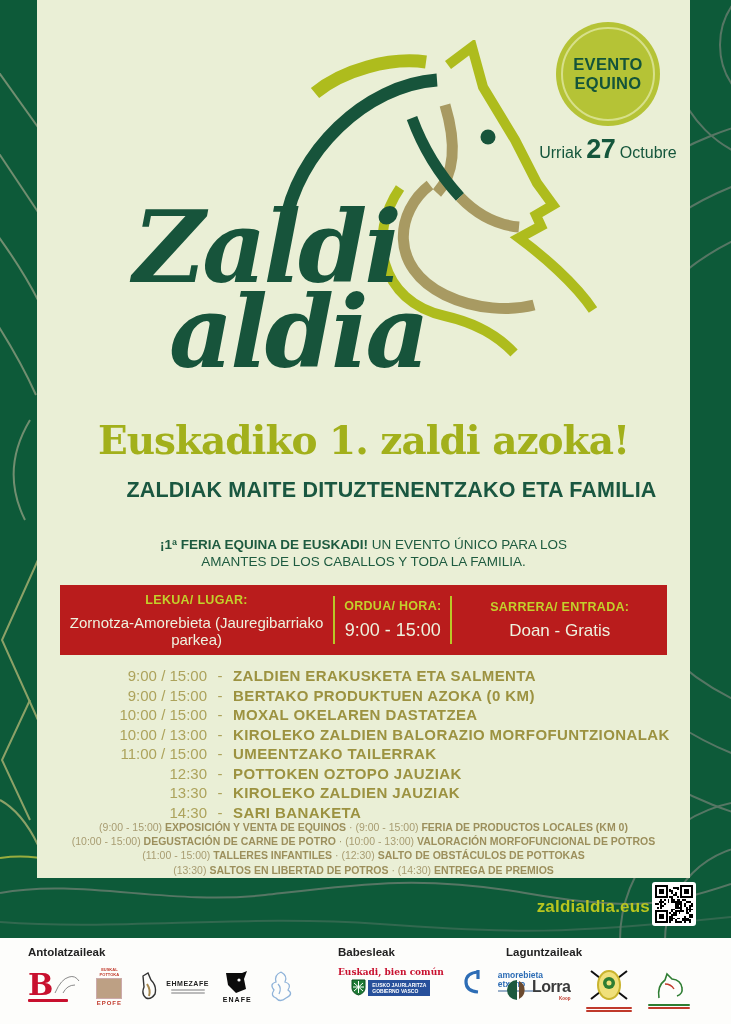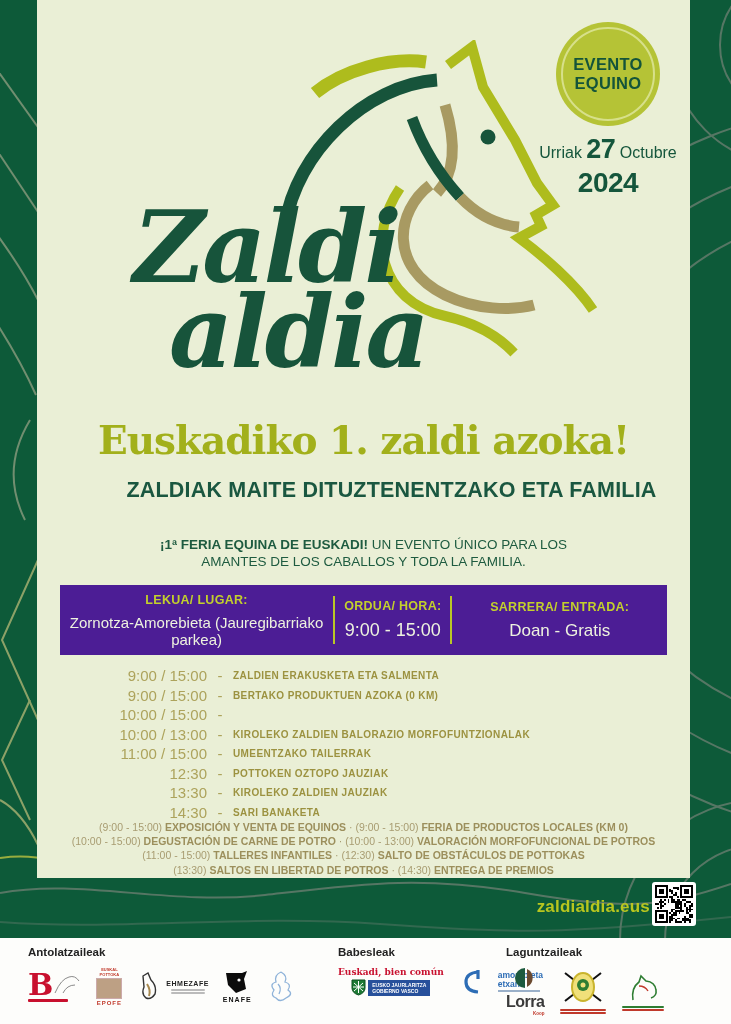--- a/index.html
+++ b/index.html
@@ -52,38 +52,38 @@
     position:absolute;left:0;top:477px;width:653px;text-align:center;
     font-size:21.5px;font-weight:bold;color:#1a5740;line-height:26px;letter-spacing:.2px;padding-left:28px;
   }
   .sub-es{
     position:absolute;left:0;top:536px;width:653px;text-align:center;
     font-size:13.5px;color:#1e5b40;line-height:17px;
   }
   .sub-es b{font-weight:bold;}
   
   .info-bar{
-    position:absolute;left:23px;top:585px;width:607px;height:70px;background:#4c1d95;
+    position:absolute;left:23px;top:585px;width:607px;height:70px;background:#b91c1c;
     display:flex;align-items:stretch;
   }
   .info-col{display:flex;flex-direction:column;align-items:center;justify-content:center;}
   .info-col.c1{width:45%;}
   .info-col.c2{width:19%;}
   .info-col.c3{width:34%;flex:1;}
   .info-sep{width:2px;background:#b9c727;margin:11px 0;}
   .info-label{font-size:12.5px;font-weight:bold;color:#c3d02c;letter-spacing:.3px;}
   .info-value{font-size:15px;color:#eef2df;margin-top:7px;text-align:center;}
   .info-col.c2 .info-value{font-size:18px;}
   .info-col.c3 .info-value{font-size:17px;}
   
   .schedule{position:absolute;left:20px;top:666px;}
   .sched-row{display:grid;grid-template-columns:150px 26px auto;line-height:19.5px;}
   .sched-time{font-size:15px;color:#ada35c;text-align:right;}
   .sched-dash{font-size:15px;color:#ada35c;text-align:center;}
-  .sched-event{font-size:10px;font-weight:bold;color:#9c9240;letter-spacing:.4px;}
+  .sched-event{font-size:15px;font-weight:bold;color:#9c9240;letter-spacing:.4px;}
   
   .footnote{position:absolute;left:0;top:820px;width:653px;text-align:center;line-height:14.2px;}
   .fn-line{font-size:10.5px;color:#a89c71;}
   .fn-line b{color:#9c8f5c;font-weight:bold;}
   
   .site{
     position:absolute;left:430px;top:897px;width:220px;text-align:right;z-index:3;
     font-size:17px;font-weight:bold;color:#b8c61f;letter-spacing:.2px;
   }
   .qr{
@@ -115,21 +115,21 @@
   .lg-epofe .ep2{color:#c0392b;font-size:6px;font-weight:bold;letter-spacing:1px;}
   .lg-ehm{flex-direction:row;align-items:center;gap:3px;}
   .lg-ehm .nm{font-size:7px;font-weight:bold;color:#222;letter-spacing:.5px;}
   .lg-enafe .nm{font-size:7px;font-weight:bold;color:#111;letter-spacing:1px;margin-top:1px;}
   .lg-ej .script{font-family:"DejaVu Serif",serif;font-size:9px;color:#c8102e;font-weight:bold;}
   .lg-ej .row{display:flex;align-items:center;gap:2px;margin-top:2px;}
   .lg-ej .blue{background:#27509b;color:#fff;font-size:5px;line-height:6px;padding:2px 4px;font-weight:bold;}
   .lg-amo{flex-direction:row;gap:14px;align-items:center;}
   .lg-amo .t{color:#2d6db5;font-size:8.5px;line-height:9px;font-weight:bold;}
   .lg-amo .sub{height:2px;width:42px;background:#9ab0c9;margin-top:1px;}
-  .lg-lorra{flex-direction:column;align-items:center;gap:4px;}
+  .lg-lorra{flex-direction:row;align-items:center;gap:4px;}
   .lg-lorra .nm{font-size:16px;font-weight:bold;color:#3a3a3a;letter-spacing:-.5px;}
   .lg-lorra .koop{font-size:4.5px;color:#c0392b;font-weight:bold;text-align:right;}
   .caption-lines{margin-top:2px;display:flex;flex-direction:column;gap:1px;align-items:center;}
 </style>
 </head>
 <body>
 
 <svg id="contours" viewBox="0 0 731 1024" xmlns="http://www.w3.org/2000/svg">
   <g fill="none" stroke="#6f8073" stroke-width="2" opacity="0.75">
     <circle cx="845" cy="470" r="255"></circle>
@@ -165,21 +165,20 @@
       <div>EQUINO</div>
     </div>
   </div>
 
   <div class="date-block">
     <div class="date-line">
       <span>Urriak</span>
       <span class="day">27</span>
       <span>Octubre</span>
     </div>
-    <div class="date-year">2024</div>
   </div>
 
   <svg class="horse" viewBox="0 0 400 370" xmlns="http://www.w3.org/2000/svg" fill="none">
 
     <path d="M85,53 C113,30 160,17 196,22" stroke="#aebc1d" stroke-width="13"></path>
 
     <path d="M207,40 C136,45 66,112 55,186" stroke="#17543b" stroke-width="13"></path>
 
     <path d="M215,65 Q233,125 207,153" stroke="#a89a62" stroke-width="11"></path>
 
@@ -236,20 +235,21 @@
         <span class="sched-event">ZALDIEN ERAKUSKETA ETA SALMENTA</span>
       </div>
       <div class="sched-row">
         <span class="sched-time">9:00 / 15:00</span>
         <span class="sched-dash">-</span>
         <span class="sched-event">BERTAKO PRODUKTUEN AZOKA (0 KM)</span>
       </div>
       <div class="sched-row">
         <span class="sched-time">10:00 / 15:00</span>
         <span class="sched-dash">-</span>
+        <span class="sched-event">MOXAL OKELAREN DASTATZEA</span>
       </div>
       <div class="sched-row">
         <span class="sched-time">10:00 / 13:00</span>
         <span class="sched-dash">-</span>
         <span class="sched-event">KIROLEKO ZALDIEN BALORAZIO MORFOFUNTZIONALAK</span>
       </div>
       <div class="sched-row">
         <span class="sched-time">11:00 / 15:00</span>
         <span class="sched-dash">-</span>
         <span class="sched-event">UMEENTZAKO TAILERRAK</span>

